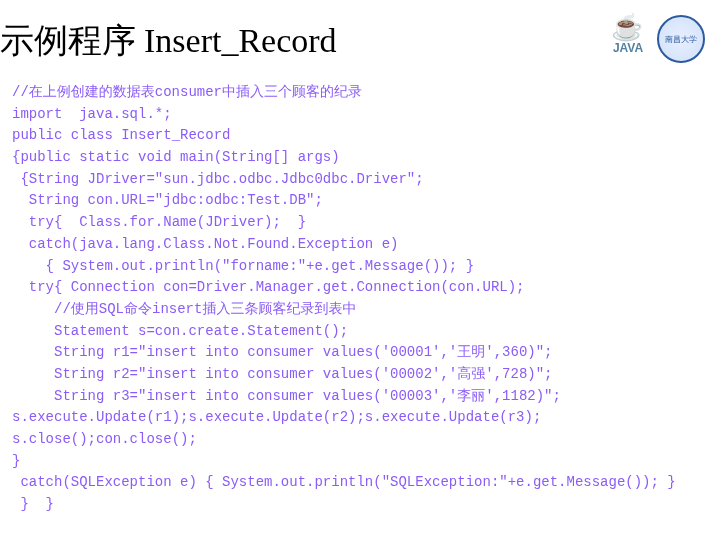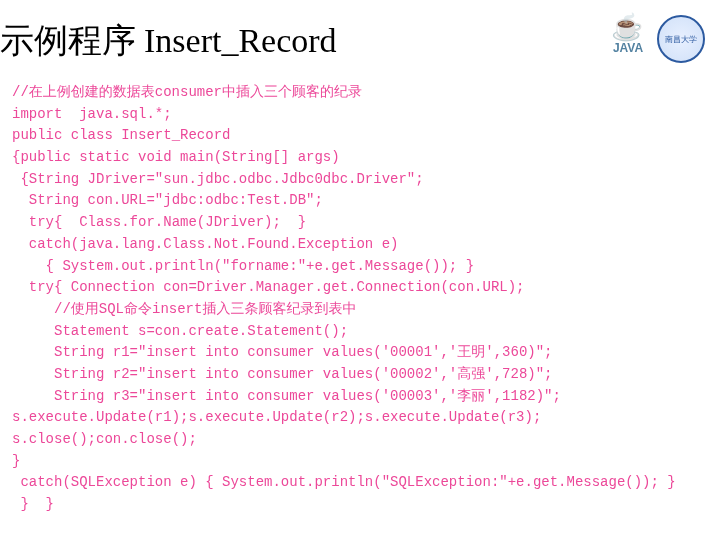--- a/index.html
+++ b/index.html
@@ -65,21 +65,21 @@
     .title-en {
       font-family: "Times New Roman", serif;
       margin-left: 8px;
     }
     .code {
       font-family: "SimSun", "Courier New", monospace;
       font-size: 14px;
       line-height: 1.55;
       white-space: pre;
       padding: 0 12px;
-      color: #ec4899;
+      color: #8b5cf6;
     }
   </style>
 </head>
 <body>
 
 <div class="logos">
   <div class="java-logo">
     <span class="java-cup">☕</span>
     <span class="java-text">JAVA</span>
   </div>

